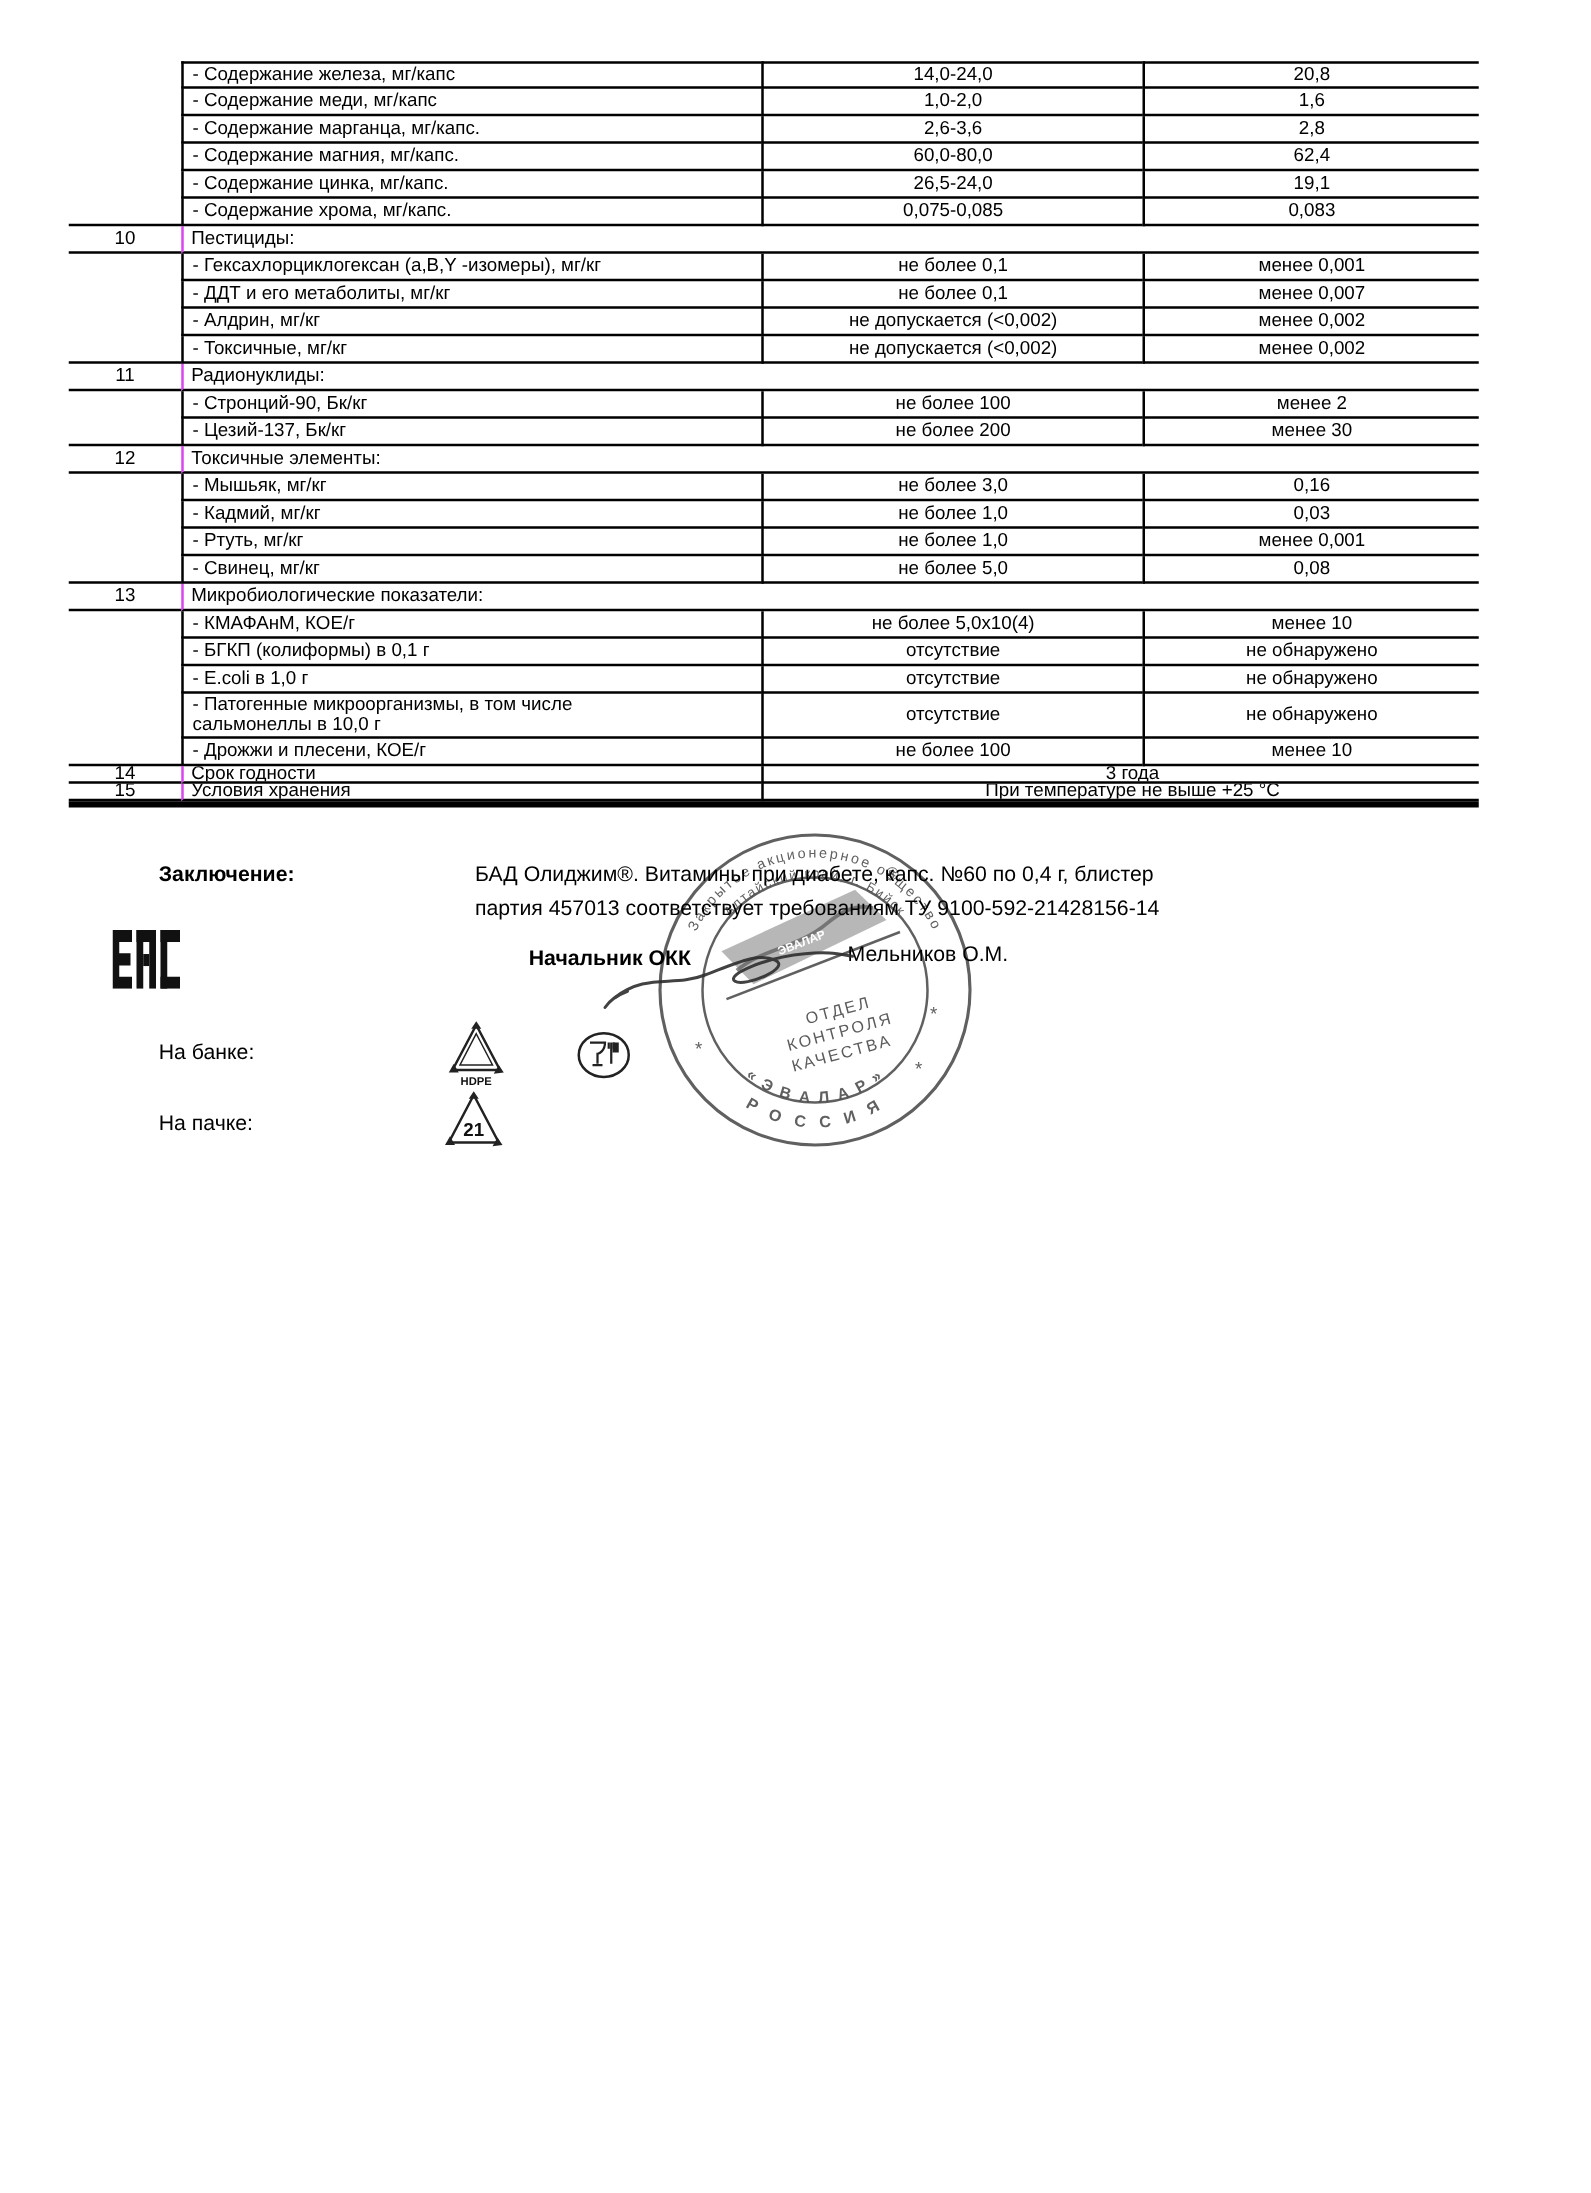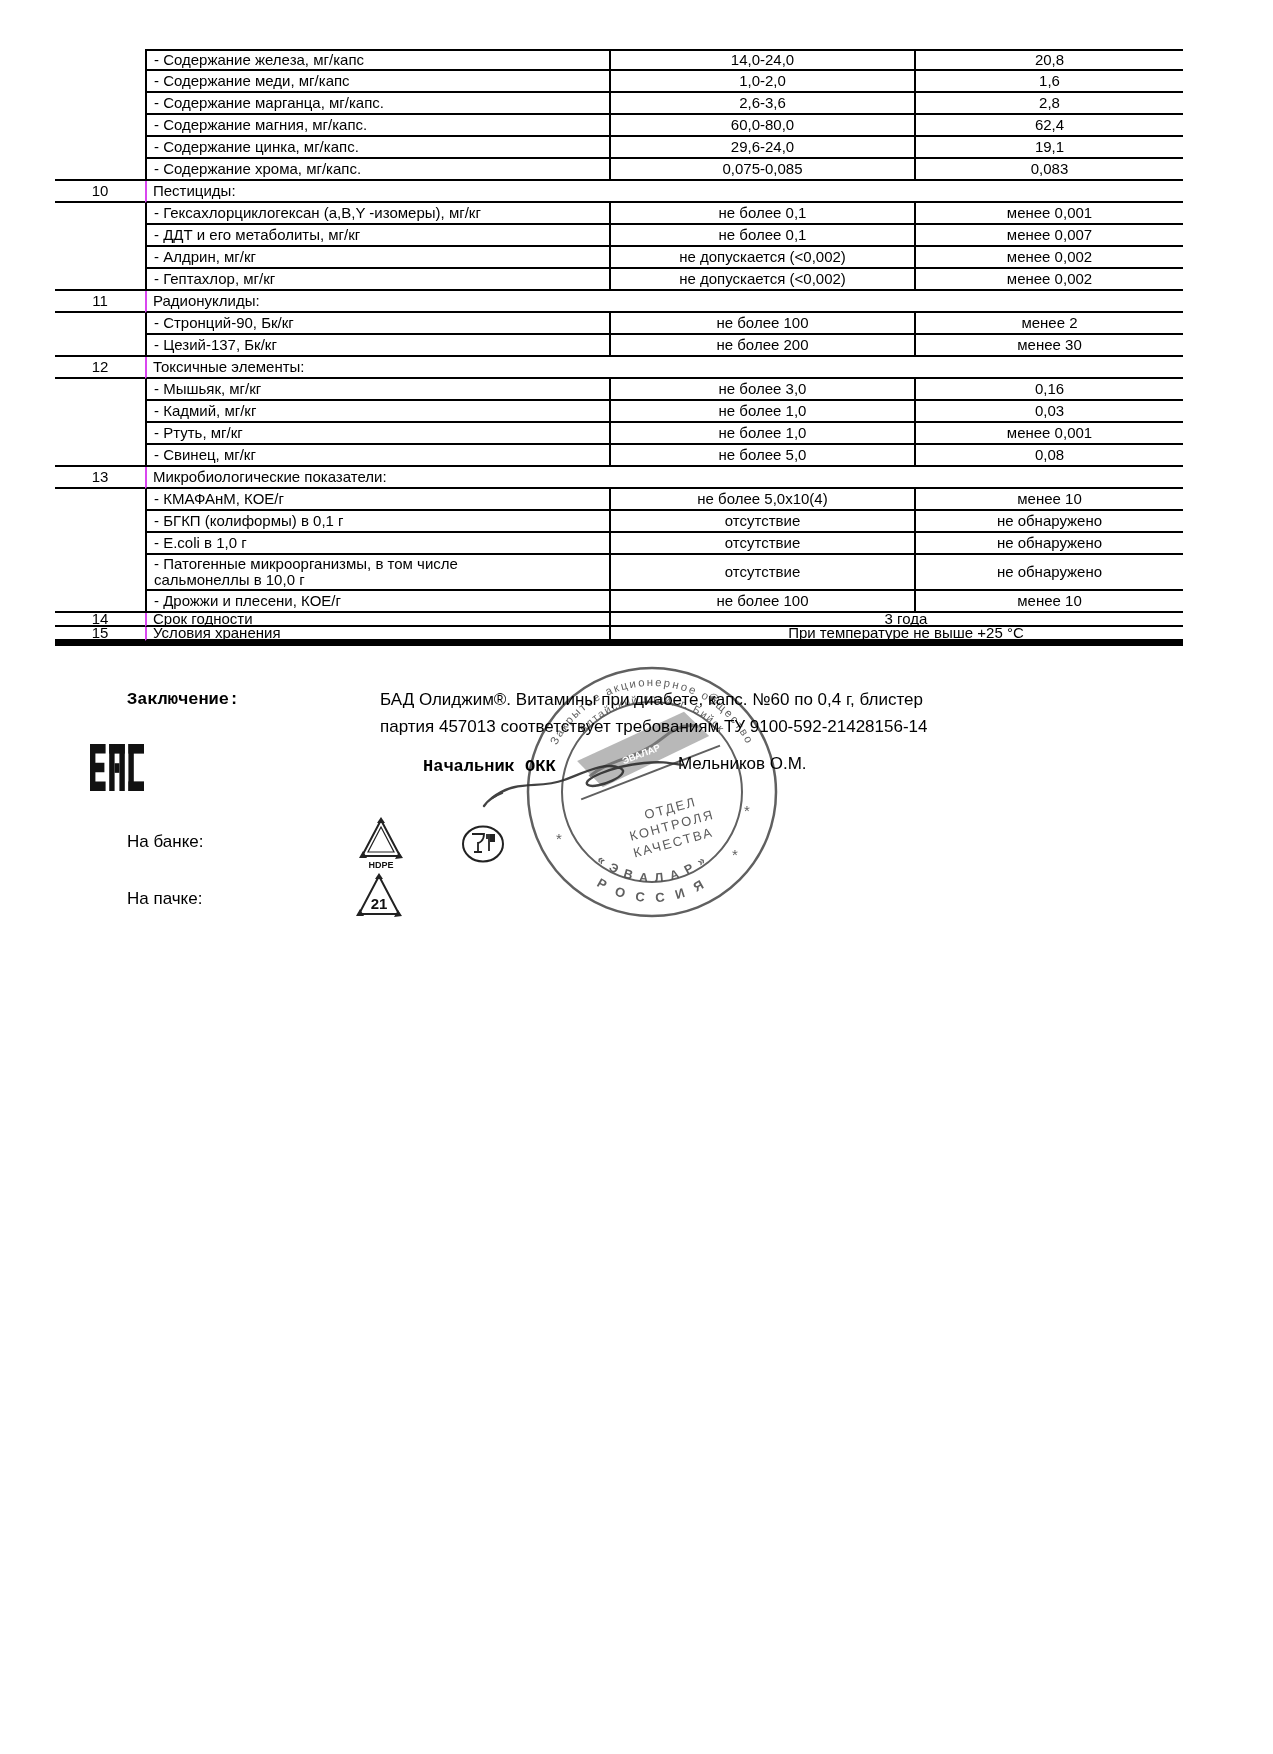--- a/index.html
+++ b/index.html
@@ -20,21 +20,21 @@
   .c-val{justify-content:center;border-left:2px solid #000;}
   .c-cat{border-left:2px solid #d946ef;padding-left:6px;text-align:center;}
   .c-mval{justify-content:center;border-left:2px solid #000;padding-left:18px;}
   .bb{border-bottom:2px solid #000;}
   .bt{border-top:2px solid #000;}
   #thick-bottom{height:5px;background:#000;}
 
   
   .abs{position:absolute;}
   .t17{font-size:17px;line-height:21px;}
-  .bold{font-weight:bold;font-family:Liberation Mono, monospace;}
+  .bold{font-weight:bold;}
   #conclusion-label{left:127px;top:689px;z-index:3;}
   #conclusion-text{left:380px;top:686px;width:600px;line-height:27px;white-space:pre-line;z-index:3;}
   #signoff-title{left:423px;top:756px;z-index:3;}
   #signoff-name{left:678px;top:753px;z-index:3;}
   #eac-mark{left:90px;top:744px;z-index:2;}
   #on-jar-label{left:127px;top:831px;z-index:3;}
   #on-pack-label{left:127px;top:888px;z-index:3;}
   #recycle-hdpe{left:357px;top:816px;z-index:2;}
   #recycle-21{left:354px;top:872px;z-index:2;}
   #glass-fork{left:459px;top:824px;z-index:2;}
@@ -67,21 +67,21 @@
       </div>
       <div class="row sub">
         <div class="cell c-num"></div>
         <div class="cell c-desc bb">- Содержание магния, мг/капс.</div>
         <div class="cell c-norm bb">60,0-80,0</div>
         <div class="cell c-val bb">62,4</div>
       </div>
       <div class="row sub">
         <div class="cell c-num"></div>
         <div class="cell c-desc bb">- Содержание цинка, мг/капс.</div>
-        <div class="cell c-norm bb">29,6-24,0</div>
+        <div class="cell c-norm bb">26,5-24,0</div>
         <div class="cell c-val bb">19,1</div>
       </div>
       <div class="row sub">
         <div class="cell c-num bb"></div>
         <div class="cell c-desc bb">- Содержание хрома, мг/капс.</div>
         <div class="cell c-norm bb">0,075-0,085</div>
         <div class="cell c-val bb">0,083</div>
       </div>
       <div class="row cat">
         <div class="cell c-num bb">10</div>
@@ -100,21 +100,21 @@
         <div class="cell c-val bb">менее 0,007</div>
       </div>
       <div class="row sub">
         <div class="cell c-num"></div>
         <div class="cell c-desc bb">- Алдрин, мг/кг</div>
         <div class="cell c-norm bb">не допускается (&lt;0,002)</div>
         <div class="cell c-val bb">менее 0,002</div>
       </div>
       <div class="row sub">
         <div class="cell c-num bb"></div>
-        <div class="cell c-desc bb">- Гептахлор, мг/кг</div>
+        <div class="cell c-desc bb">- Токсичные, мг/кг</div>
         <div class="cell c-norm bb">не допускается (&lt;0,002)</div>
         <div class="cell c-val bb">менее 0,002</div>
       </div>
       <div class="row cat">
         <div class="cell c-num bb">11</div>
         <div class="cell c-cat bb">Радионуклиды:</div>
       </div>
       <div class="row sub">
         <div class="cell c-num"></div>
         <div class="cell c-desc bb">- Стронций-90, Бк/кг</div>

